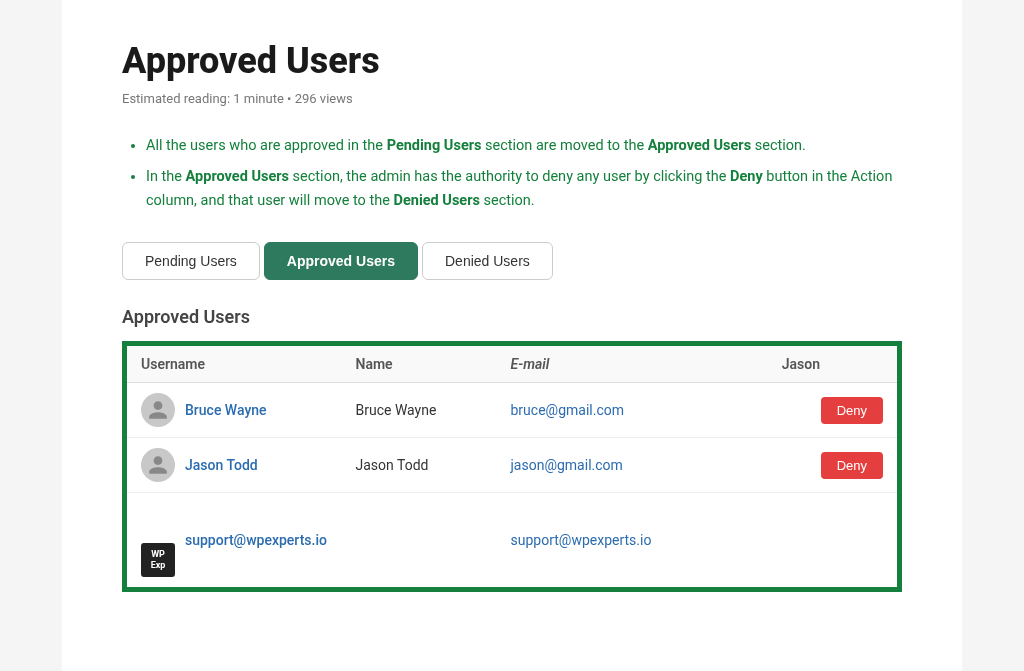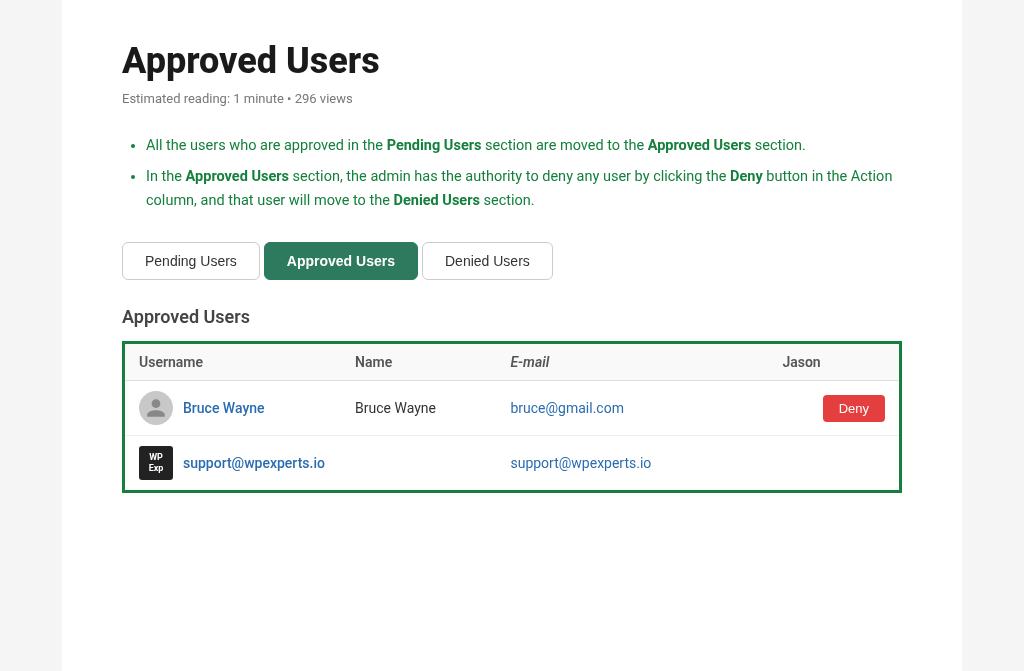--- a/index.html
+++ b/index.html
@@ -73,21 +73,21 @@
     }
     .approved-users-section-title {
       font-size: 18px;
       font-weight: 600;
       color: #444;
       margin-bottom: 14px;
     }
     .users-table {
       width: 100%;
       border-collapse: collapse;
-      border: 3px solid #15803d;
+      border: 5px solid #15803d;
       font-size: 14px;
     }
     .users-table th {
       background: #f9f9f9;
       text-align: left;
       padding: 10px 14px;
       color: #555;
       font-weight: 600;
       border-bottom: 1px solid #ddd;
     }
@@ -127,20 +127,21 @@
       display: flex;
       align-items: center;
       justify-content: center;
       color: #fff;
       font-size: 9px;
       font-weight: 700;
       border-radius: 3px;
       flex-shrink: 0;
       text-align: center;
       line-height: 1.2;
+      margin-top: 40px;
     }
     .username-link {
       color: #2b6cb0;
       text-decoration: none;
       font-weight: 500;
     }
     .email-link {
       color: #2b6cb0;
       text-decoration: none;
     }
@@ -209,20 +210,39 @@
         </td>
         <td>Bruce Wayne</td>
         <td>
           <a class="email-link" href="#">bruce@gmail.com</a>
         </td>
         <td class="col-action">
           <button class="deny-btn">Deny</button>
         </td>
       </tr>
 
+      <tr>
+        <td>
+          <div class="username-col">
+            <div class="avatar">
+              <svg viewBox="0 0 24 24" xmlns="http://www.w3.org/2000/svg">
+                <path d="M12 12c2.7 0 4.8-2.1 4.8-4.8S14.7 2.4 12 2.4 7.2 4.5 7.2 7.2 9.3 12 12 12zm0 2.4c-3.2 0-9.6 1.6-9.6 4.8v2.4h19.2v-2.4c0-3.2-6.4-4.8-9.6-4.8z"></path>
+              </svg>
+            </div>
+            <a class="username-link" href="#">Jason Todd</a>
+          </div>
+        </td>
+        <td>Jason Todd</td>
+        <td>
+          <a class="email-link" href="#">jason@gmail.com</a>
+        </td>
+        <td class="col-action">
+          <button class="deny-btn">Deny</button>
+        </td>
+      </tr>
 
       <tr>
         <td>
           <div class="username-col">
             <div class="avatar-img-text">WP<br>Exp</div>
             <a class="username-link" href="#">support@wpexperts.io</a>
           </div>
         </td>
         <td></td>
         <td>

